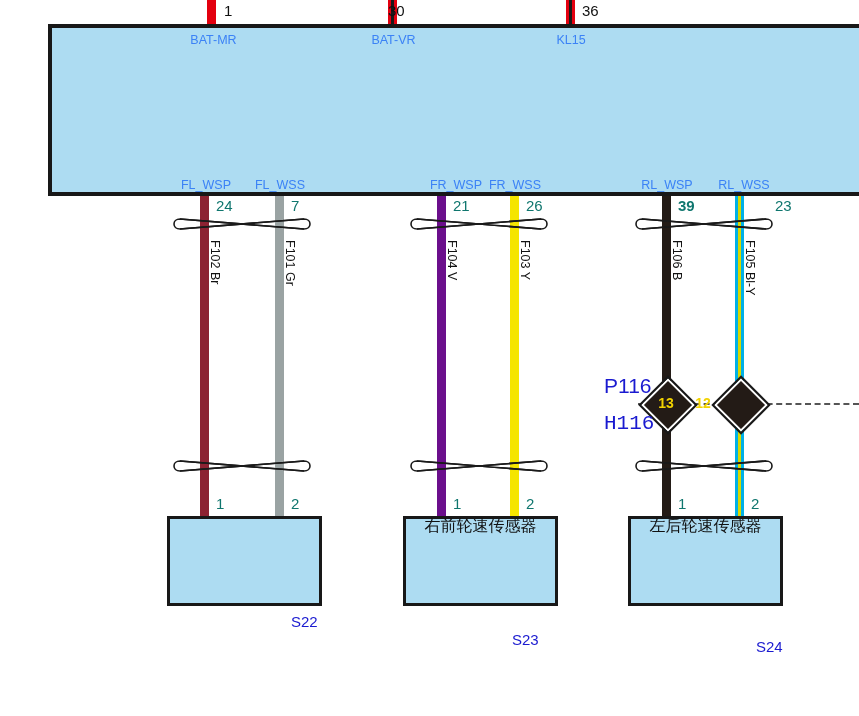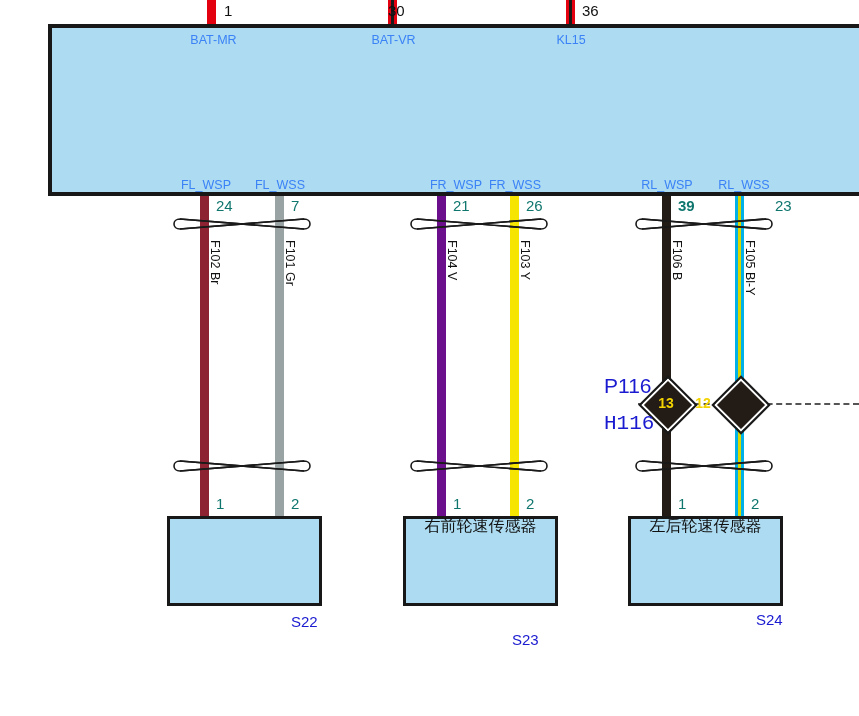--- a/index.html
+++ b/index.html
@@ -268,15 +268,15 @@
 
   <div class="sensor-box" style="left:167px;top:516px;"></div>
   <div class="sensor-id" style="left:291px;top:613px;">S22</div>
 
   <div class="sensor-box" style="left:403px;top:516px;"></div>
   <div class="sensor-label" style="left:403px;top:516px;">右前轮速传感器</div>
   <div class="sensor-id" style="left:512px;top:613px;margin-top:18px;">S23</div>
 
   <div class="sensor-box" style="left:628px;top:516px;"></div>
   <div class="sensor-label" style="left:628px;top:516px;">左后轮速传感器</div>
-  <div class="sensor-id" style="left:756px;top:611px;">S24</div>
+  <div class="sensor-id" style="left:756px;top:638px;">S24</div>
 
 </div>
 
 </body></html>

